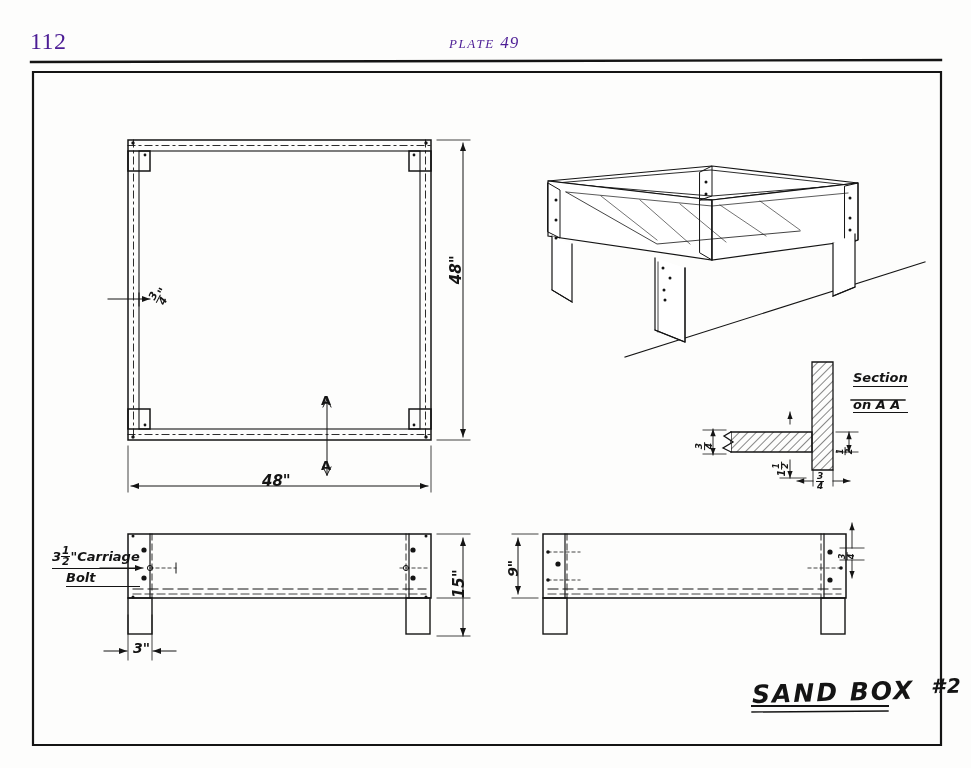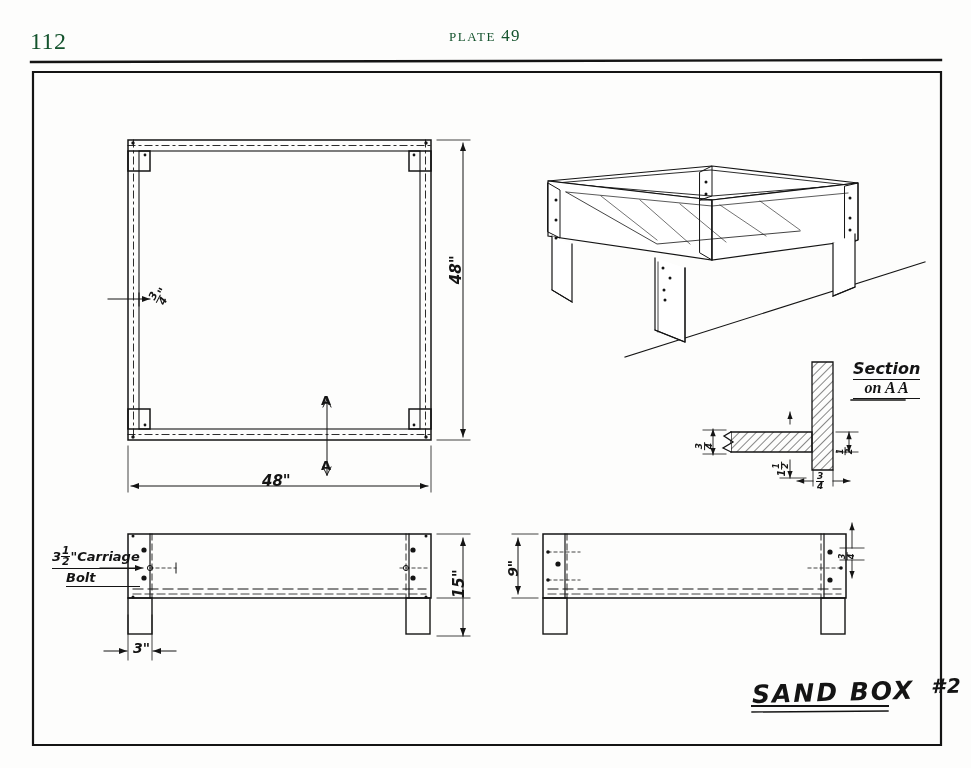--- a/index.html
+++ b/index.html
@@ -18,34 +18,35 @@
     overflow: hidden;
   }
   #page-svg {
     position: absolute;
     left: 0; top: 0;
     width: 971px;
     height: 768px;
   }
   .hdr {
     position: absolute;
-    color: #14532d;
+    color: #4c1d95;
     white-space: nowrap;
   }
   #page-number {
     left: 30px;
     top: 28px;
     font-size: 24px;
     letter-spacing: 0.5px;
   }
   #plate-label {
     left: 449px;
-    top: 26px;
+    top: 33px;
     font-size: 17px;
     letter-spacing: 1.1px;
+    font-style: italic;
   }
   #plate-label .sc {
     font-size: 13px;
     letter-spacing: 1.6px;
   }
   
   .hand {
     position: absolute;
     font-family: "DejaVu Sans", sans-serif;
     font-style: italic;
@@ -314,23 +315,23 @@
   <div class="hand rotsm" style="left:152px; top:285px; font-size:13px;">
     <span class="frac">
       <span class="n">3</span>
       <span class="d">4</span>
     </span><span>"</span>
   </div>
 
   <div class="hand" style="left:321px; top:394px; font-size:13px; font-style:normal;">A</div>
   <div class="hand" style="left:321px; top:459px; font-size:13px; font-style:normal;">A</div>
 
-  <div class="hand" style="left:853px; top:361px; font-size:16px;text-align:center;">
+  <div class="hand" style="left:853px; top:371px; font-size:13px;">
     <span class="ul" style="display:block;">Section</span>
-    <span class="ul" style="display:block; margin-top:0;font-family:Liberation Serif, serif;">on A A</span>
+    <span class="ul" style="display:block; margin-top:11px;">on A A</span>
   </div>
 
   <div class="hand rot90" style="left:700px; top:437px; font-size:11px;">
     <span class="frac">
       <span class="n">3</span>
       <span class="d">4</span>
     </span>
   </div>
 
   <div class="hand rot90" style="left:841px; top:443px; font-size:10px;">

